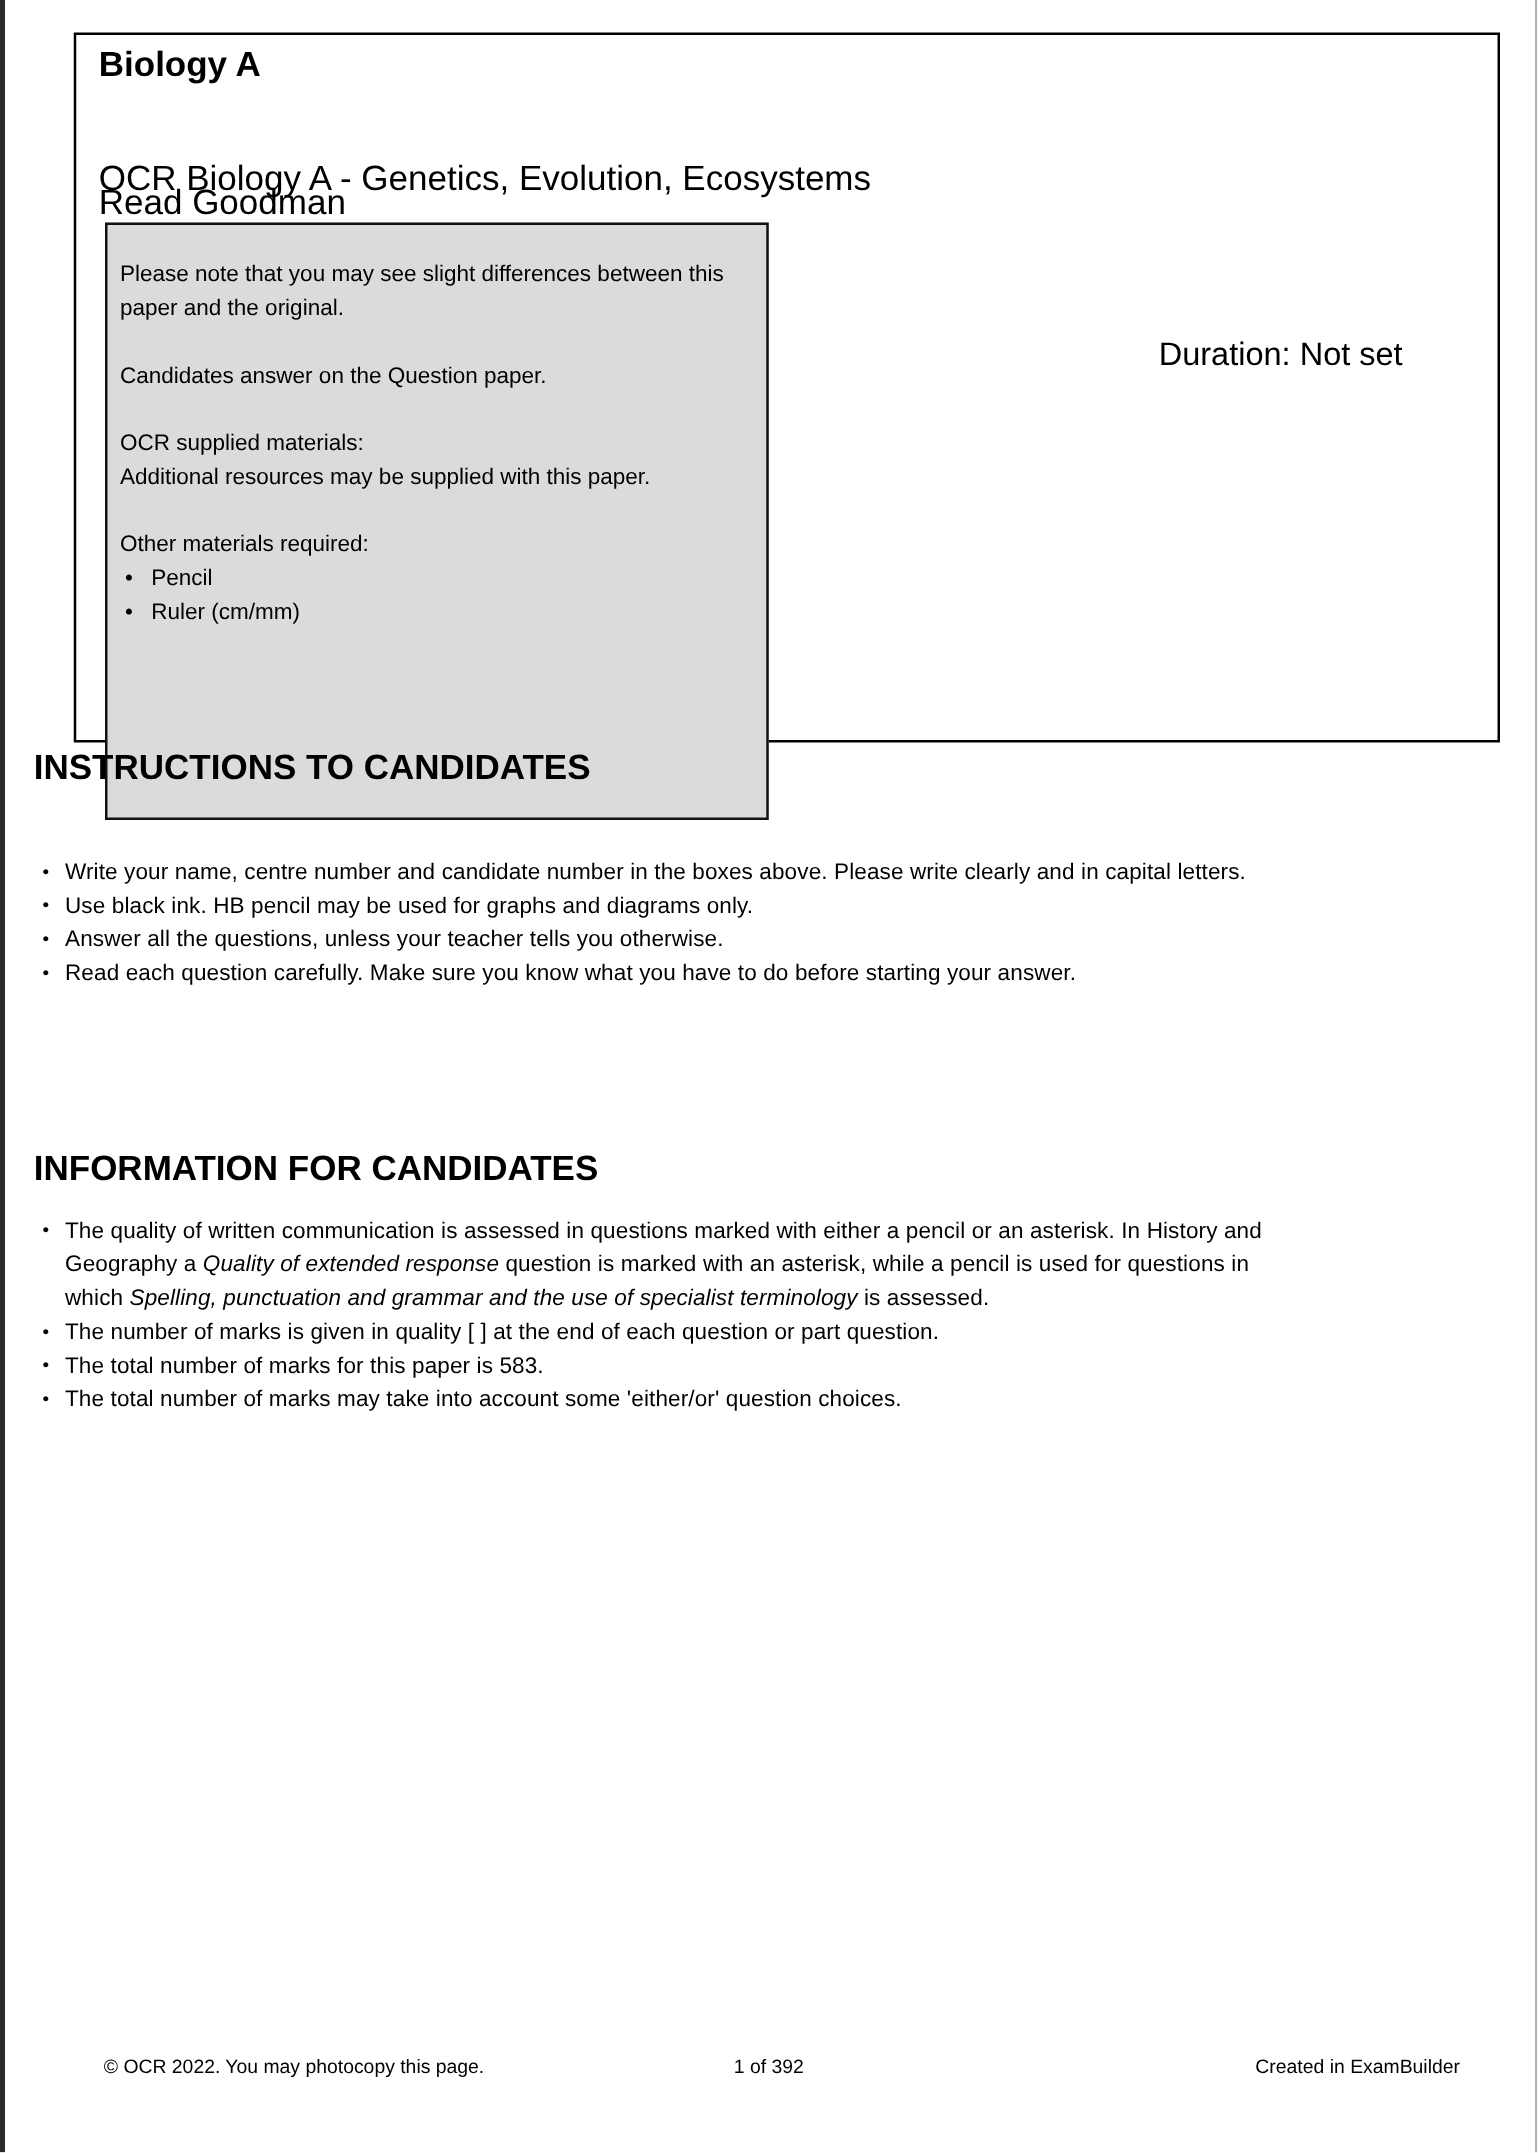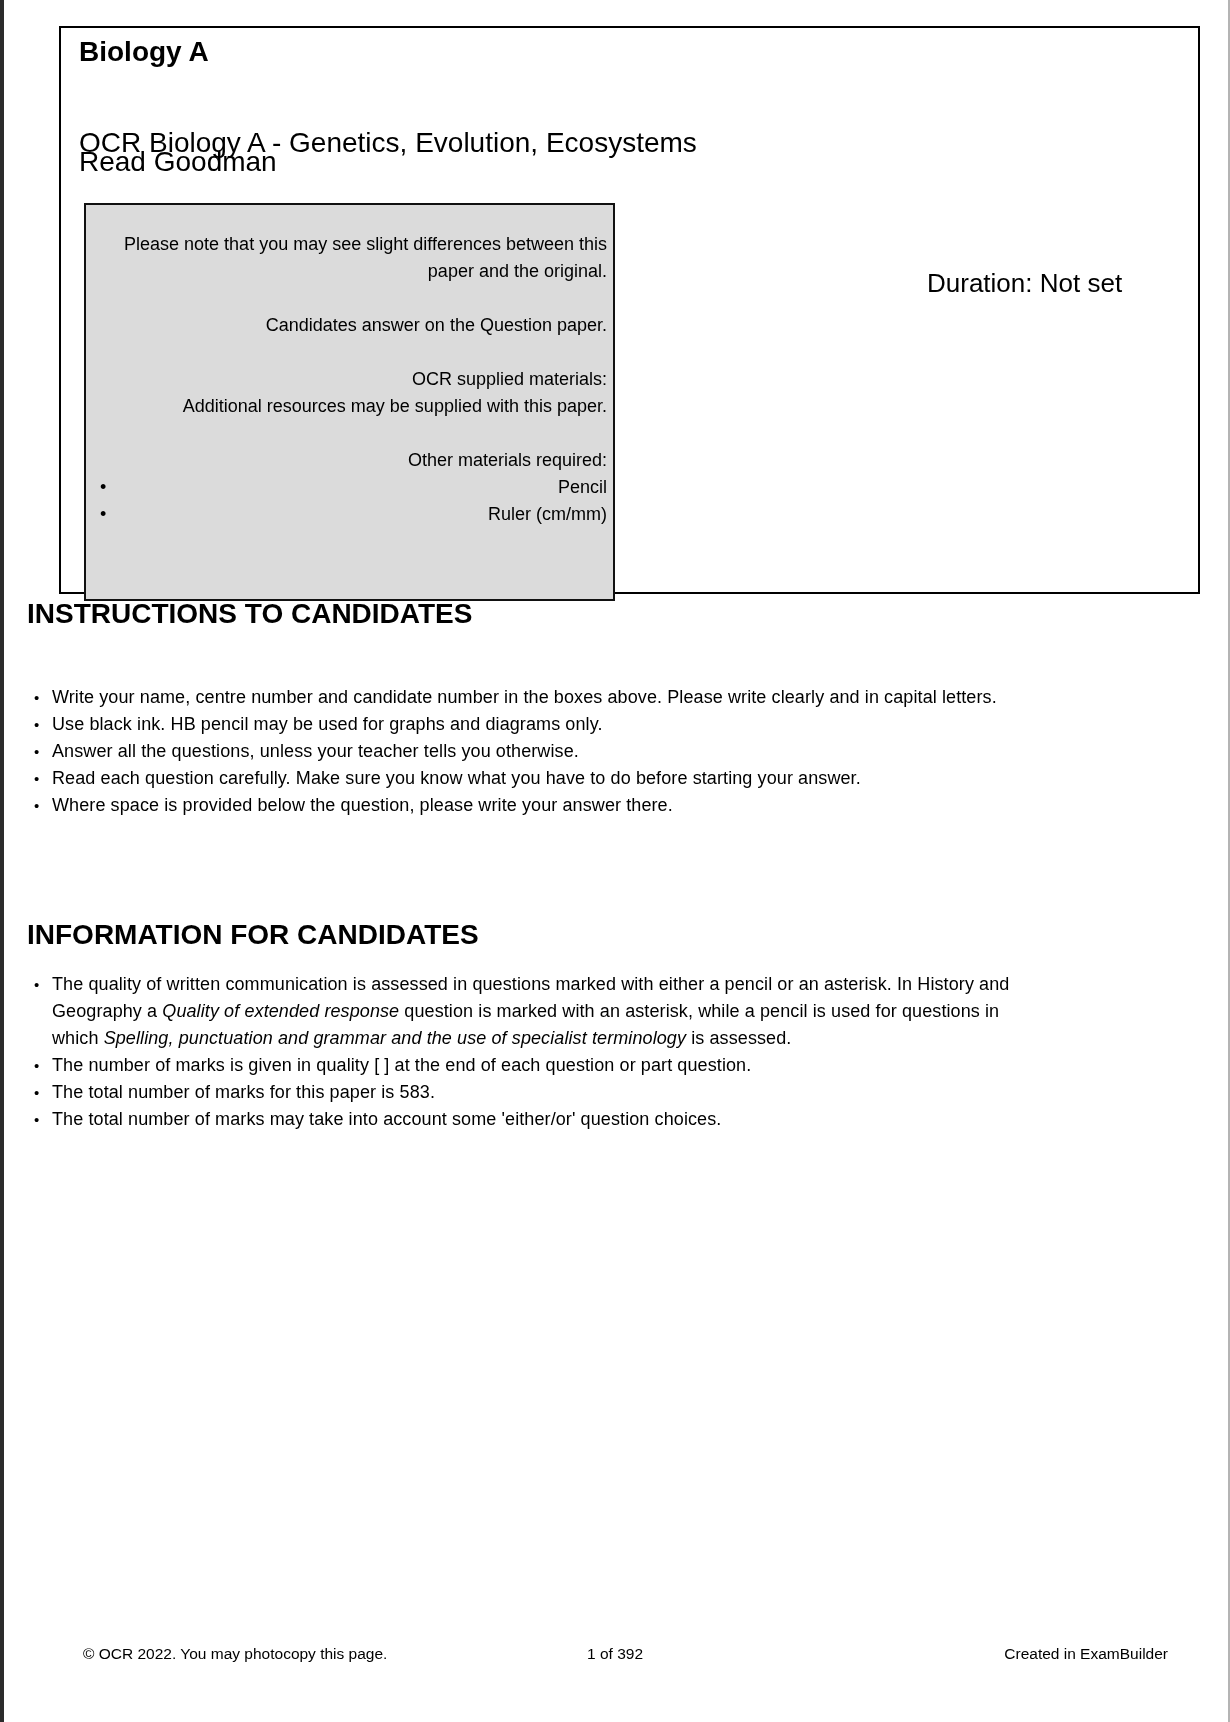--- a/index.html
+++ b/index.html
@@ -6,28 +6,28 @@
   .page{
     position:relative;width:1230px;height:1722px;background:#ffffff;
     font-family:"Liberation Sans","DejaVu Sans",sans-serif;color:#000;
     overflow:hidden;
   }
   .page::before{content:"";position:absolute;left:0;top:0;width:4px;height:100%;background:#2b2b2b;}
   .page::after{content:"";position:absolute;right:0;top:0;width:2px;height:100%;background:#b4b4b4;}
 
   .exam-header-box{
     position:absolute;left:59px;top:26px;width:1141px;height:568px;
-    border:2px solid #000;box-sizing:border-box;background:#fff;text-align:right;
+    border:2px solid #000;box-sizing:border-box;background:#fff;
   }
   .subject{position:absolute;left:18px;top:8px;font-size:28px;font-weight:bold;}
   .title{position:absolute;left:18px;top:96px;font-size:28px;line-height:37px;white-space:nowrap;}
   .author{position:absolute;left:18px;top:115px;font-size:28px;line-height:37px;white-space:nowrap;}
 
   .notice-box{
-    position:absolute;left:23px;top:175px;width:531px;height:398px;
+    position:absolute;left:23px;top:150px;width:531px;height:478px;
     box-sizing:border-box;border:2px solid #111;background:#dbdbdb;
     padding:26px 6px 0 10px;font-size:18px;line-height:27px;
   }
   .notice-box p{margin:0 0 27px 0;}
   .b{font-weight:normal;}
   .notice-list{list-style:none;margin:0;padding:0;}
   .notice-list li{position:relative;padding-left:25px;}
   .notice-list li::before{content:"\2022";position:absolute;left:4px;top:0;}
 
   .duration{position:absolute;left:866px;top:240px;font-size:26px;white-space:nowrap;}
@@ -74,21 +74,20 @@
       <span>Not set</span>
     </div>
   </div>
 
   <h2 class="section-heading h-instr">INSTRUCTIONS TO CANDIDATES</h2>
   <ul class="blist instr">
     <li><span>Write your name, centre number and candidate number in the boxes above. Please write clearly and in capital letters.</span></li>
     <li><span>Use black ink. HB pencil may be used for graphs and diagrams only.</span></li>
     <li><span>Answer </span><span class="b">all</span><span> the questions, unless your teacher tells you otherwise.</span></li>
     <li><span>Read each question carefully. Make sure you know what you have to do before starting your answer.</span></li>
-    <li><span>Where space is provided below the question, please write your answer there.</span></li>
   </ul>
 
   <h2 class="section-heading h-info">INFORMATION FOR CANDIDATES</h2>
   <ul class="blist info">
     <li><span>The quality of written communication is assessed in questions marked with either a pencil or an asterisk. In History and</span><br><span>Geography a </span><span class="it">Quality of extended response</span><span> question is marked with an asterisk, while a pencil is used for questions in</span><br><span>which </span><span class="it">Spelling, punctuation and grammar and the use of specialist terminology</span><span> is assessed.</span></li>
     <li><span>The number of marks is given in quality </span><span class="b">[ ]</span><span> at the end of each question or part question.</span></li>
     <li><span>The total number of marks for this paper is </span><span class="b">583</span><span>.</span></li>
     <li><span>The total number of marks may take into account some 'either/or' question choices.</span></li>
   </ul>
 

